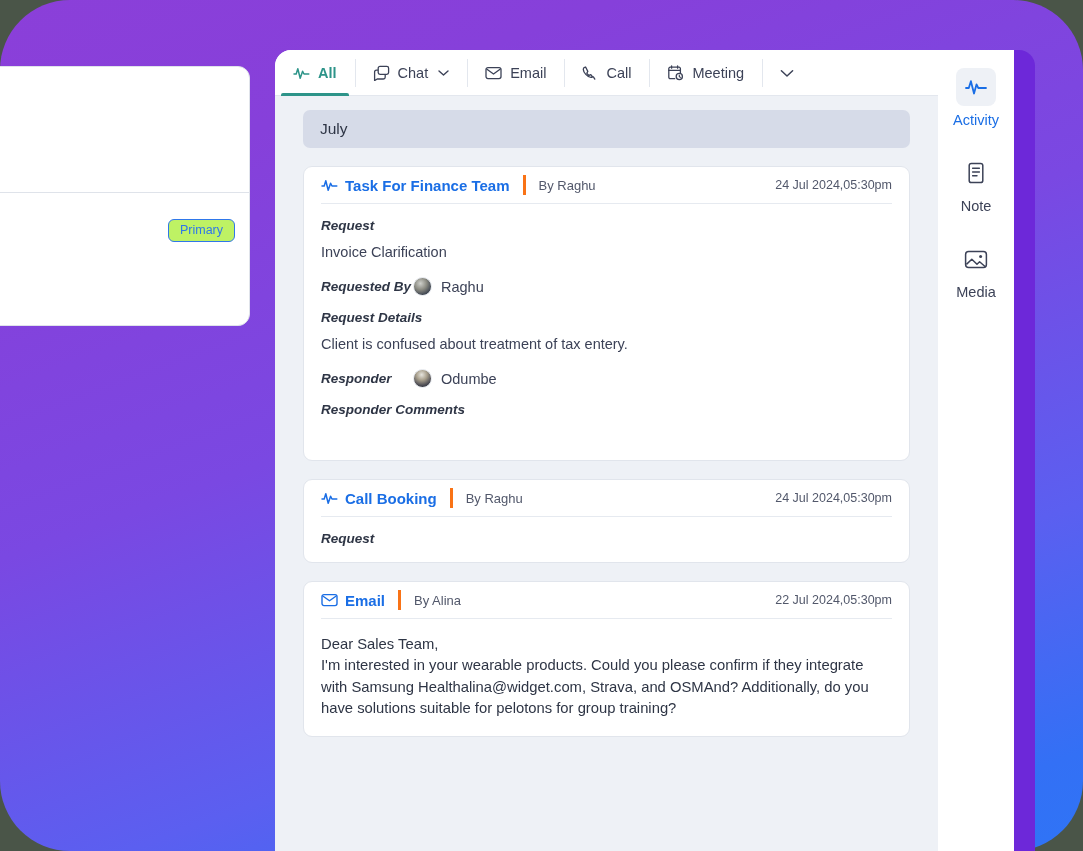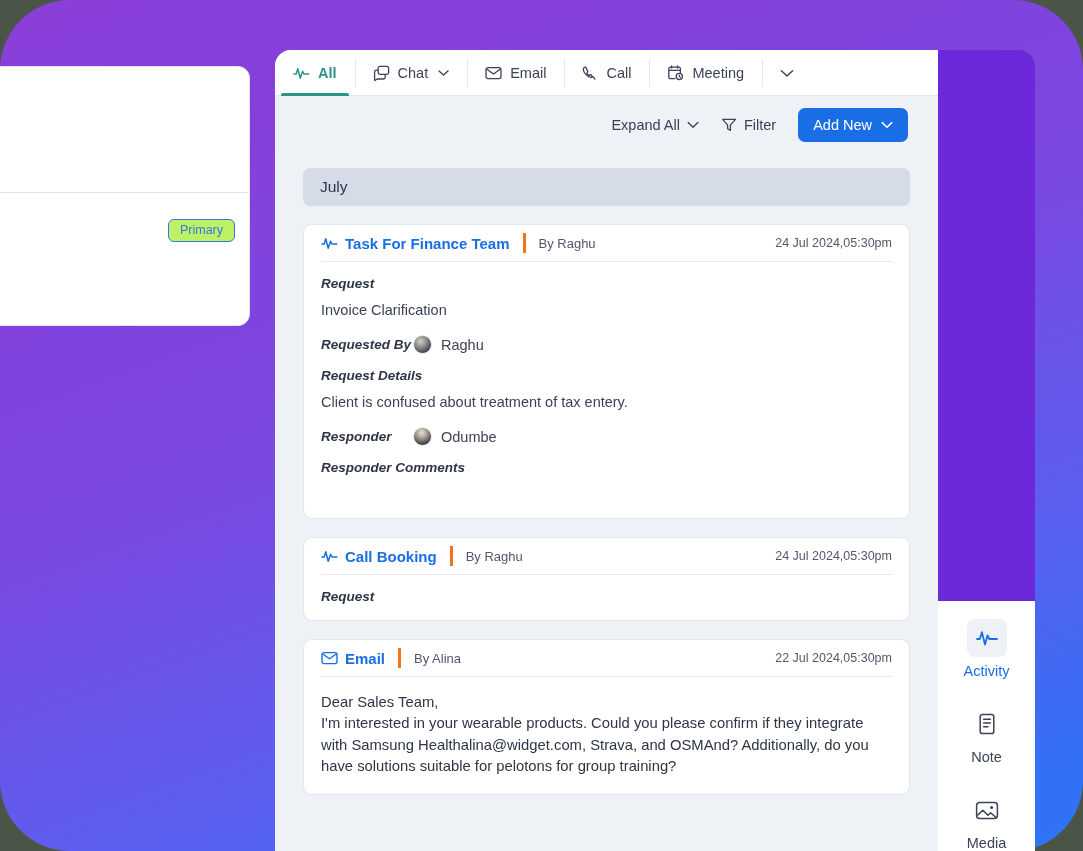--- a/index.html
+++ b/index.html
@@ -54,21 +54,20 @@
   #panel {
     position: absolute;
     left: 275px; top: 50px;
     width: 760px; height: 801px;
     background: #6d28d9;
     border-radius: 16px 16px 0 0;
     z-index: 10;
     overflow: hidden;
     display: flex;
     flex-direction: row;
-    align-items: flex-end;
   }
 
   #panel-left {
     width: 663px;
     height: 100%;
     position: relative;
     background: #eef1f6;
     display: flex;
     flex-direction: column;
   }
@@ -265,21 +264,21 @@
   }
   .body-text {
     font-size: 14.8px;
     color: #2e3545;
     line-height: 1.45;
     margin-top: 15px;
   }
 
   
   #rail {
-    width: 97px;
+    width: 76px;
     background: #ffffff;
     padding-top: 18px;
     display: flex;
     flex-direction: column;
     align-items: center;
     gap: 26px;
   }
   .rail-item {
     display: flex;
     flex-direction: column;
@@ -376,48 +375,20 @@
 
       <div class="tab more">
         <span class="caret">
           <svg width="14" height="9" viewBox="0 0 14 9">
               <path d="M1.4 1.8L7 7l5.6-5.2" fill="none" stroke="#3c4257" stroke-width="1.5" stroke-linecap="round" stroke-linejoin="round"></path>
             </svg>
         </span>
       </div>
     </div>
 
-    <div id="toolbar">
-      <div class="tb-btn">
-        <span>Expand All</span>
-        <span>
-          <svg width="12" height="8" viewBox="0 0 12 8">
-              <path d="M1.2 1.6L6 6.2l4.8-4.6" fill="none" stroke="#3c4257" stroke-width="1.4" stroke-linecap="round" stroke-linejoin="round"></path>
-            </svg>
-        </span>
-      </div>
-
-      <div class="tb-btn">
-        <span>
-          <svg width="16" height="16" viewBox="0 0 16 16">
-              <path d="M1.6 2.4h12.8l-5 5.8v5.2l-2.8-1.6V8.2z" fill="none" stroke="#3c4257" stroke-width="1.3" stroke-linejoin="round"></path>
-            </svg>
-        </span>
-        <span>Filter</span>
-      </div>
-
-      <button id="add-new">
-        <span>Add New</span>
-        <span>
-          <svg width="12" height="8" viewBox="0 0 12 8">
-              <path d="M1.2 1.6L6 6.2l4.8-4.6" fill="none" stroke="#ffffff" stroke-width="1.5" stroke-linecap="round" stroke-linejoin="round"></path>
-            </svg>
-        </span>
-      </button>
-    </div>
 
     <div id="body">
 
 
       <div id="month-header">
         <span>July</span>
       </div>
 
       <div class="card">
         <div class="card-head">

